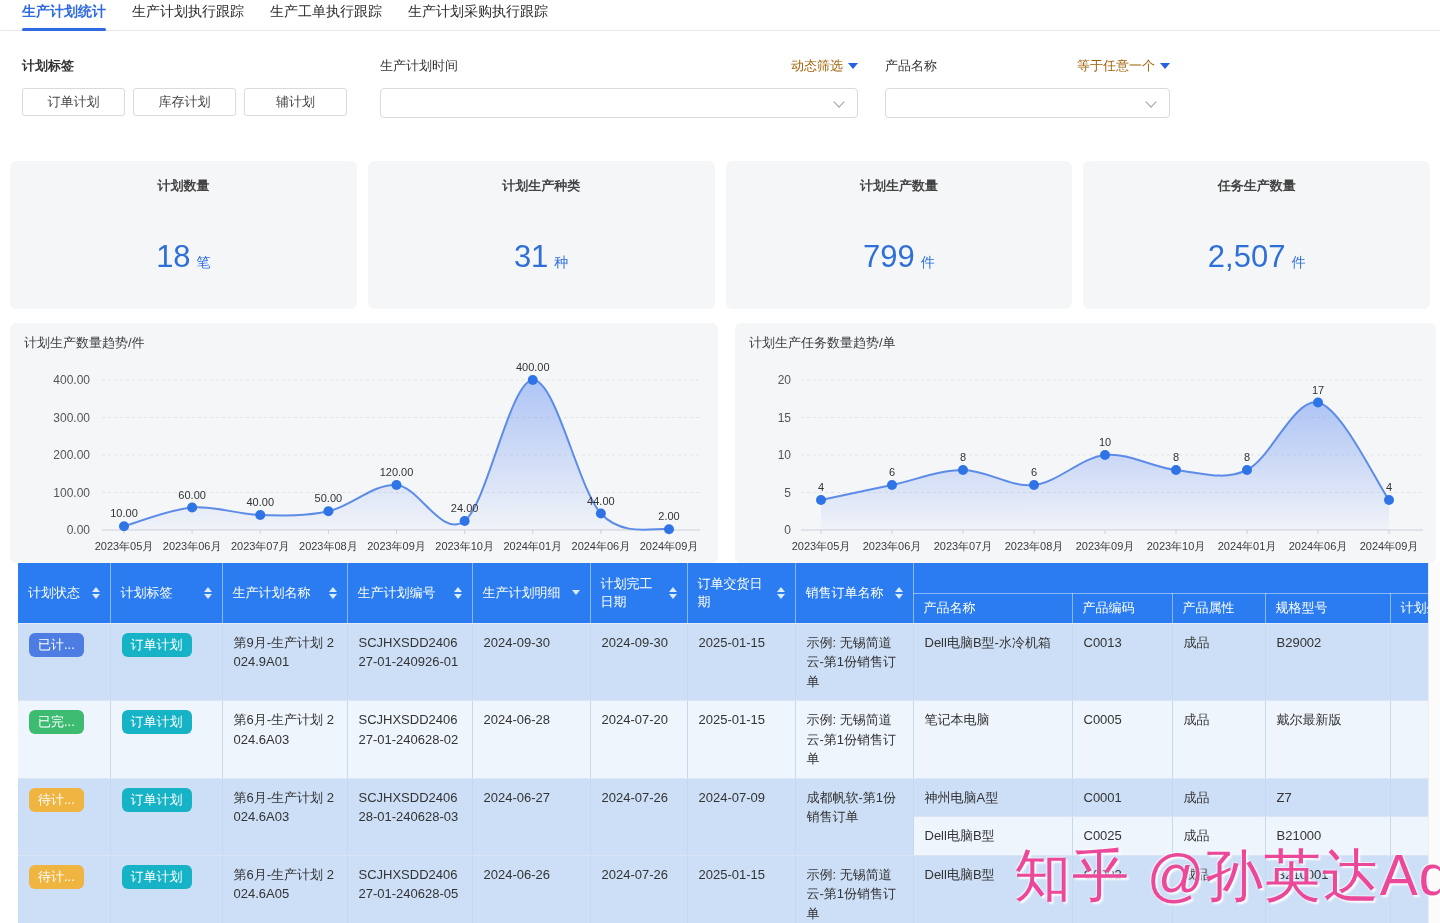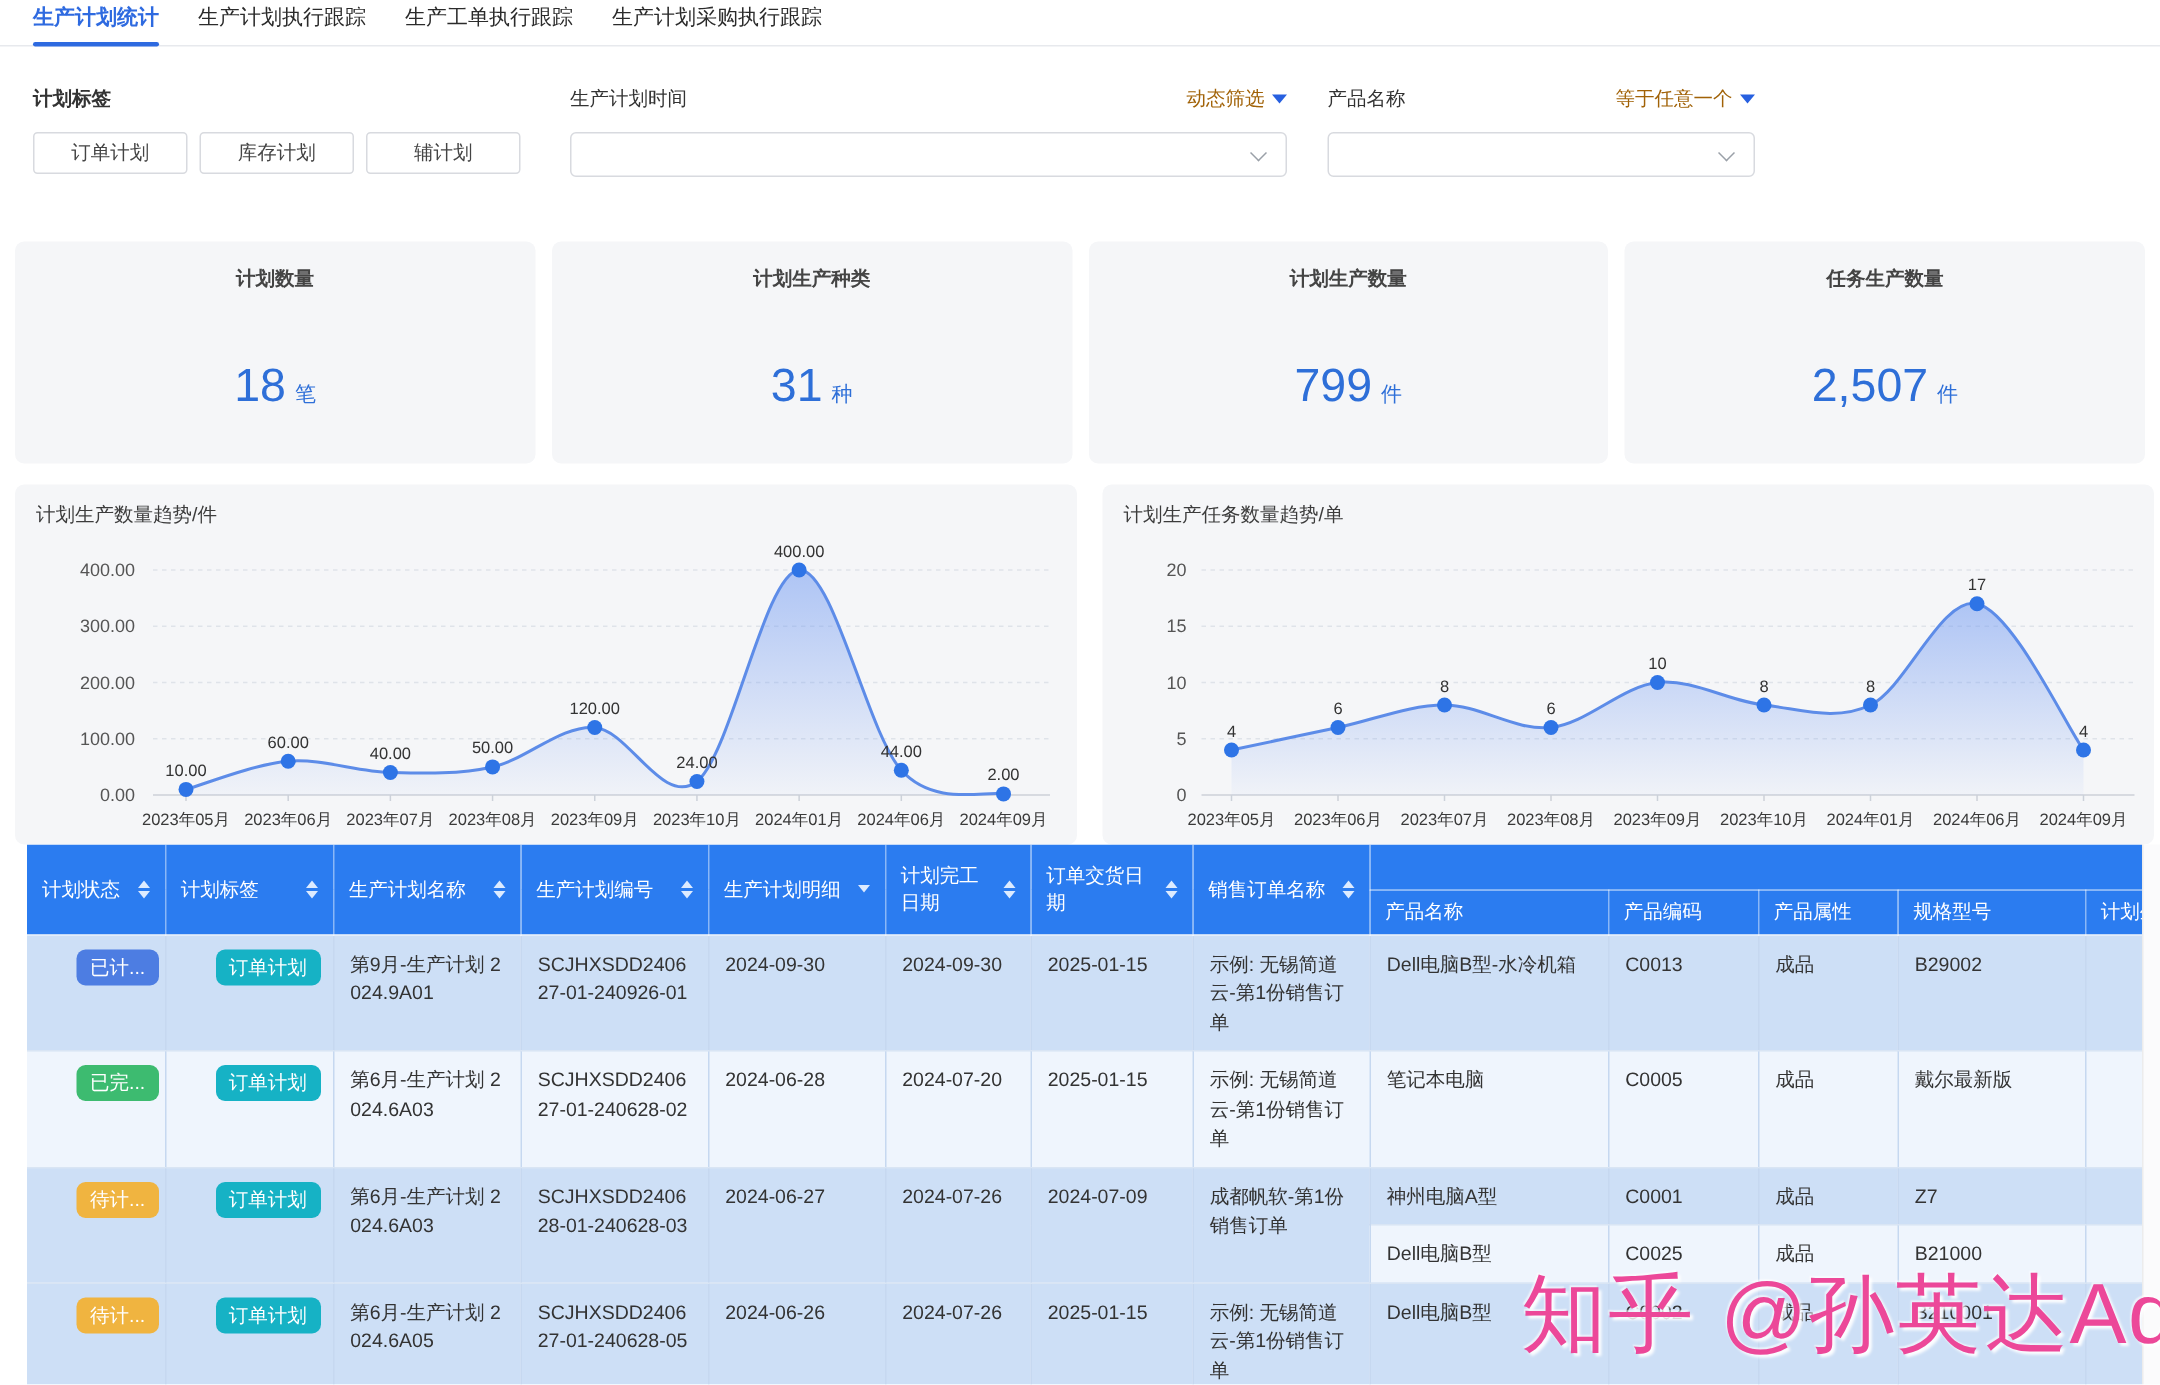--- a/index.html
+++ b/index.html
@@ -54,21 +54,21 @@
   thead th { background:#2b7cf0; color:#fff; font-weight:normal; font-size:13px; text-align:left;
              padding:4px 10px; border-right:1px solid rgba(255,255,255,.45); border-bottom:1px solid rgba(255,255,255,.45); height:30px; }
   .hcell { display:flex; align-items:center; justify-content:space-between; gap:6px; }
   .sort { display:inline-flex; flex-direction:column; align-items:center; gap:2px; }
   .sort .up { width:0; height:0; border-left:4px solid transparent; border-right:4px solid transparent; border-bottom:5px solid #ddebff; }
   .sort .dn { width:0; height:0; border-left:4px solid transparent; border-right:4px solid transparent; border-top:5px solid #ddebff; }
   tbody td { font-size:13px; color:#333; vertical-align:top; padding:9px 11px; line-height:1.5;
              border-right:1px solid #c6d8f0; border-bottom:1px solid #d9e5f4; word-break:break-all; }
   td.b { background:#cddff6; }
   td.w { background:#eff5fd; }
-  .badge { display:inline-block; padding:4px 9px; border-radius:6px; color:#fff; font-size:13px; line-height:1.25; white-space:nowrap;margin-left:22px; }
+  .badge { display:inline-block; padding:4px 9px; border-radius:6px; color:#fff; font-size:13px; line-height:1.25; white-space:nowrap; }
   .badge.info { background:#4d7de2; }
   .badge.success { background:#3dbb70; }
   .badge.warning { background:#f0b440; }
   .badge.tag { background:#16b2c5; }
 
   
   .watermark { position:absolute; left:1014px; top:838px; font-size:57px; color:#ec4899; letter-spacing:1px; white-space:nowrap;
                text-shadow:2px 2px 2px rgba(255,255,255,.95), -1px -1px 1px rgba(255,255,255,.6); z-index:50; pointer-events:none; }
 </style>
 </head>

